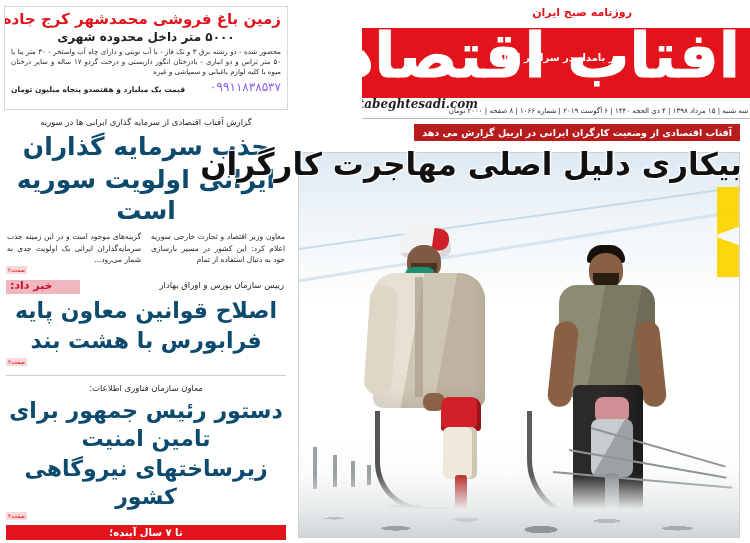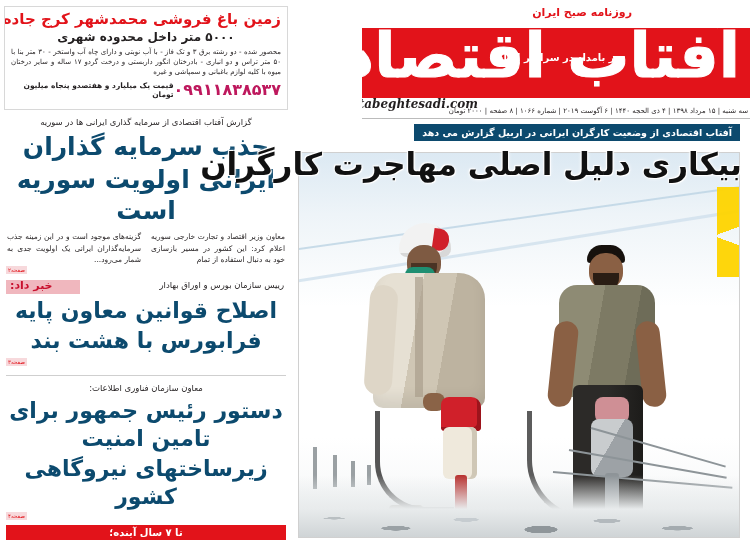--- a/index.html
+++ b/index.html
@@ -170,23 +170,23 @@
     justify-content: space-between;
     align-items: flex-end;
     margin-top: 3px;
   }
   .advert-price {
     font-size: 7.5px;
     font-weight: bold;
     color: #231f20;
   }
   .advert-phone {
-    font-size: 16px;
-    font-weight: bold;
-    color: #be185d;
+    font-size: 12px;
+    font-weight: normal;
+    color: #8b5cf6;
     direction: ltr;
     letter-spacing: .5px;
   }
 
   
   .leftcol {
     position: absolute;
     top: 114px;
     left: 4px;
     width: 284px;
@@ -285,21 +285,21 @@
     top: 122px;
     right: 2px;
     width: 460px;
     height: 421px;
   }
   .main-kickerbar {
     position: absolute;
     top: 2px;
     right: 8px;
     height: 17px;
-    background: #0c4a6e;
+    background: #b91c1c;
     color: #ffffff;
     font-size: 9.5px;
     font-weight: bold;
     line-height: 17px;
     padding: 0 8px;
     white-space: nowrap;
     letter-spacing: .2px;
   }
   .main-headline {
     position: absolute;

